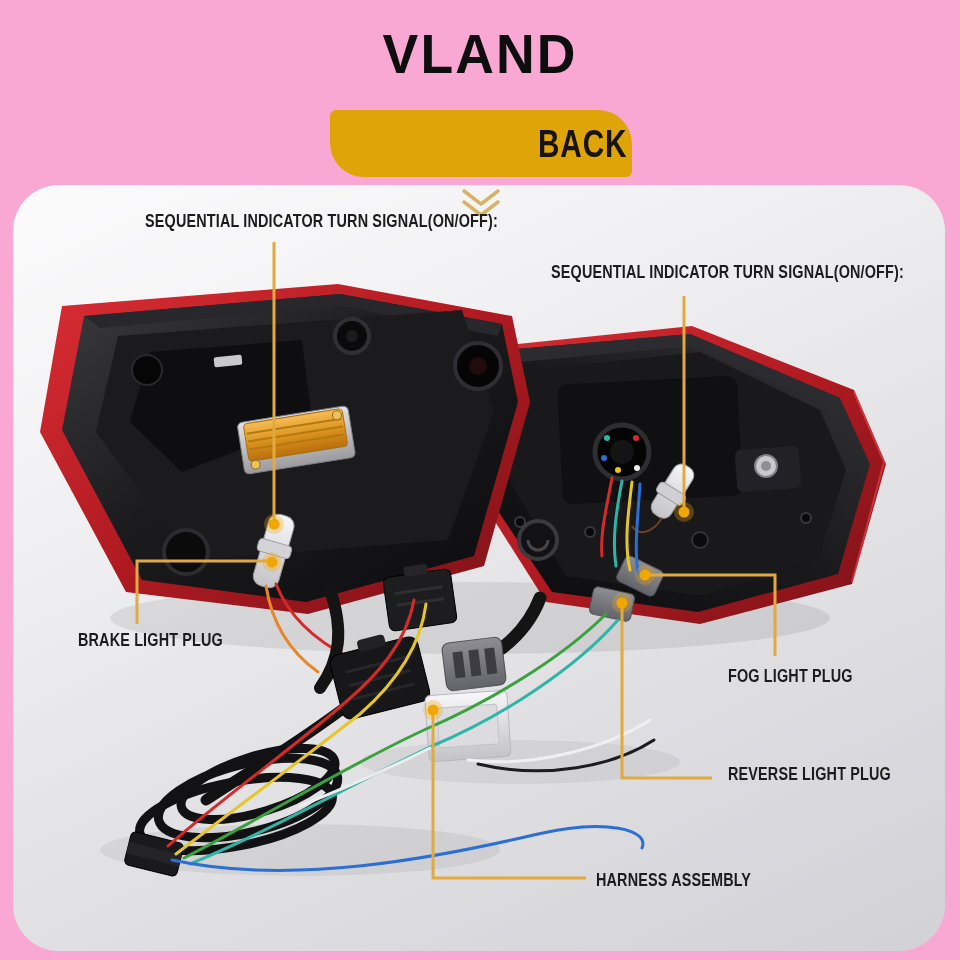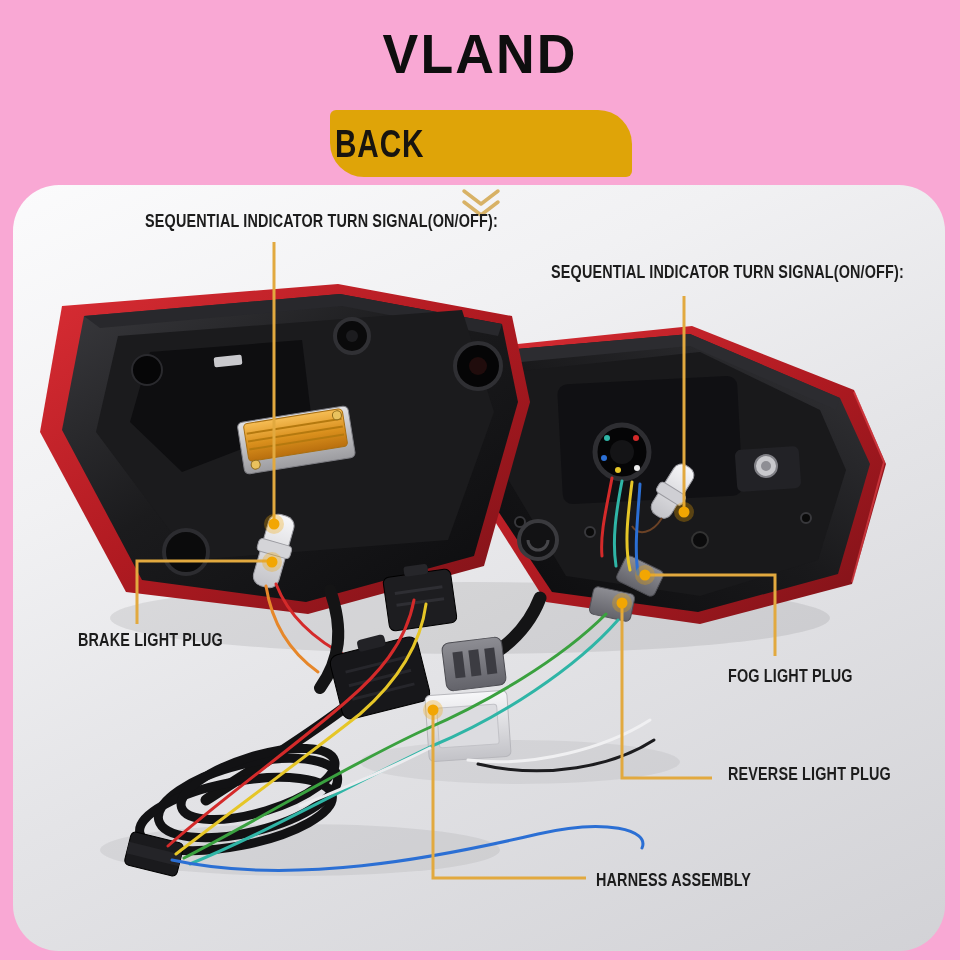--- a/index.html
+++ b/index.html
@@ -3,21 +3,21 @@
 <meta charset="utf-8">
 <style>
   html,body{margin:0;padding:0;background:#ffffff;}
   .stage{position:relative;width:960px;height:960px;background:#f9a8d4;overflow:hidden;
          font-family:"Liberation Sans",sans-serif;text-decoration:underline;}
   .logo{position:absolute;top:24px;left:0;width:100%;text-align:center;
         font-size:52px;font-weight:bold;color:#0e0e0e;letter-spacing:2px;
         transform:scale(1.03,1.06);}
   .banner{position:absolute;left:330px;top:110px;width:302px;height:67px;
           background:#DFA408;border-radius:6px 34px 6px 34px;
-          display:flex;align-items:center;justify-content:flex-start;}
+          display:flex;align-items:center;justify-content:flex-end;}
   .banner-text{font-size:33px;font-weight:bold;color:#171410;letter-spacing:1px;
                transform:scale(.9,1.15);}
   .panel{position:absolute;left:13px;top:185px;width:932px;height:766px;border-radius:46px;
          background:linear-gradient(155deg,#fbfbfc 0%,#f1f1f3 28%,#e4e4e7 55%,#d2d2d6 100%);}
   .scene{position:absolute;left:0;top:0;width:960px;height:960px;}
   .annot{position:absolute;font-weight:bold;font-size:18px;color:#1c1c1c;
          transform:scaleX(.8);transform-origin:left center;white-space:nowrap;
          letter-spacing:.2px;}
 </style>
 </head>

